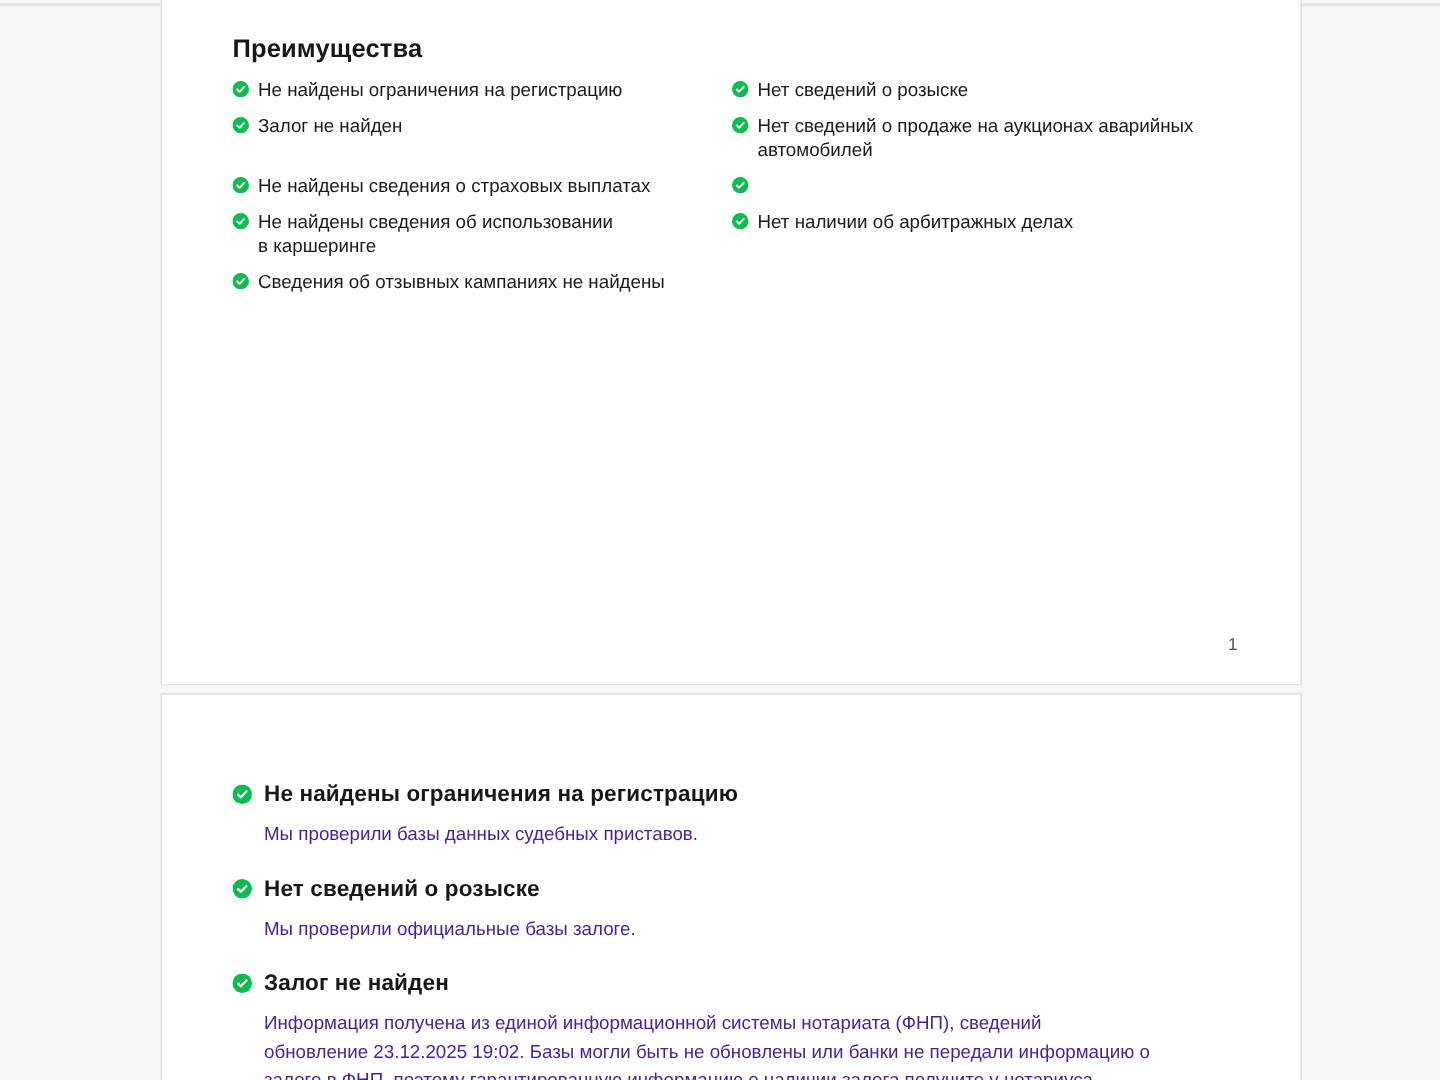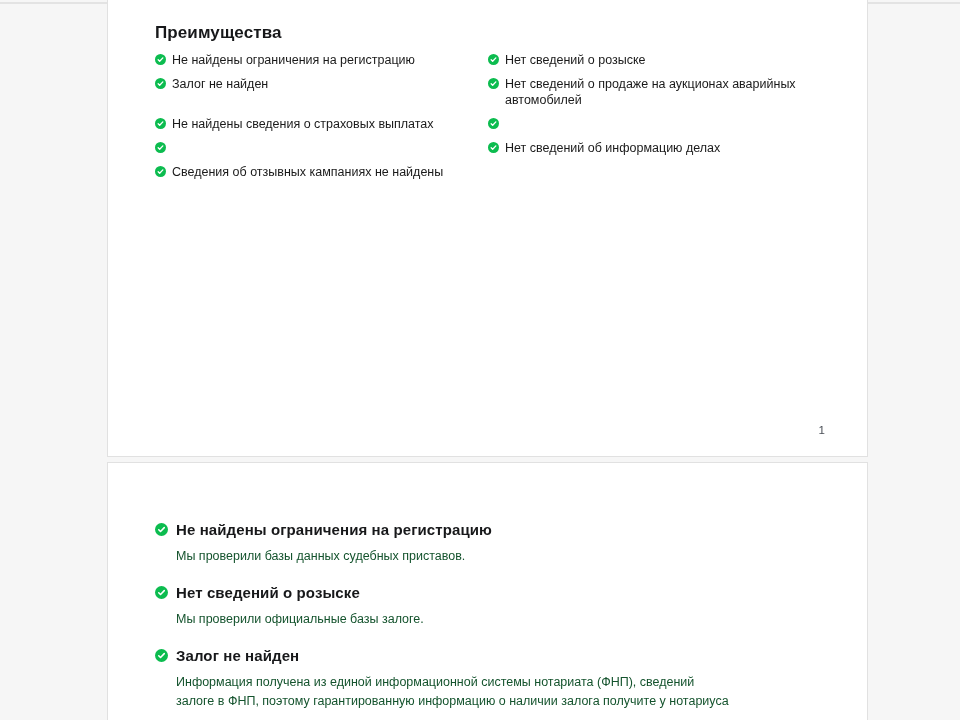--- a/index.html
+++ b/index.html
@@ -82,21 +82,21 @@
     line-height: 20px;
     letter-spacing: 0.1px;
     color: #17181a;
   }
   .sec-desc { margin: 7px 0 0 21px; }
   .sec-desc .ln {
     display: block;
     font-size: 12.5px;
     font-weight: 500;
     line-height: 19px;
-    color: #14532d;
+    color: #4c1d95;
     white-space: nowrap;
   }
 </style>
 </head>
 <body style="background: rgb(246, 246, 246);">
 
 <div class="stage">
 
   <div class="gutter-line"></div>
 
@@ -173,30 +173,34 @@
           </span>
       </div>
 
       <div class="adv-item">
         <span class="check">
             <svg viewBox="0 0 16 16">
               <circle cx="8" cy="8" r="8" fill="currentColor"></circle>
               <path d="M4.6 8.3l2.2 2.2 4.6-4.8" stroke="#fff" stroke-width="1.9" fill="none" stroke-linecap="round" stroke-linejoin="round"></path>
             </svg>
           </span>
-      </div>
-      <div class="adv-item">
-        <span class="check">
-            <svg viewBox="0 0 16 16">
-              <circle cx="8" cy="8" r="8" fill="currentColor"></circle>
-              <path d="M4.6 8.3l2.2 2.2 4.6-4.8" stroke="#fff" stroke-width="1.9" fill="none" stroke-linecap="round" stroke-linejoin="round"></path>
-            </svg>
-          </span>
-        <span class="adv-lines">
-            <span class="ln">Нет сведений об информацию делах</span>
+        <span class="adv-lines">
+          <span class="ln">Не найдены сведения об использовании</span>
+          <span class="ln">в каршеринге</span>
+        </span>
+      </div>
+      <div class="adv-item">
+        <span class="check">
+            <svg viewBox="0 0 16 16">
+              <circle cx="8" cy="8" r="8" fill="currentColor"></circle>
+              <path d="M4.6 8.3l2.2 2.2 4.6-4.8" stroke="#fff" stroke-width="1.9" fill="none" stroke-linecap="round" stroke-linejoin="round"></path>
+            </svg>
+          </span>
+        <span class="adv-lines">
+            <span class="ln">Нет наличии об арбитражных делах</span>
           </span>
       </div>
 
       <div class="adv-item">
         <span class="check">
             <svg viewBox="0 0 16 16">
               <circle cx="8" cy="8" r="8" fill="currentColor"></circle>
               <path d="M4.6 8.3l2.2 2.2 4.6-4.8" stroke="#fff" stroke-width="1.9" fill="none" stroke-linecap="round" stroke-linejoin="round"></path>
             </svg>
           </span>
@@ -247,19 +251,20 @@
         <span class="check">
             <svg viewBox="0 0 16 16">
               <circle cx="8" cy="8" r="8" fill="currentColor"></circle>
               <path d="M4.6 8.3l2.2 2.2 4.6-4.8" stroke="#fff" stroke-width="1.9" fill="none" stroke-linecap="round" stroke-linejoin="round"></path>
             </svg>
           </span>
         <h3 class="sec-title">Залог не найден</h3>
       </div>
       <div class="sec-desc">
         <span class="ln">Информация получена из единой информационной системы нотариата (ФНП), сведений</span>
+        <span class="ln">обновление 23.12.2025 19:02. Базы могли быть не обновлены или банки не передали информацию о</span>
         <span class="ln">залоге в ФНП, поэтому гарантированную информацию о наличии залога получите у нотариуса</span>
       </div>
     </div>
 
   </section>
 
 </div>
 
 </body></html>

